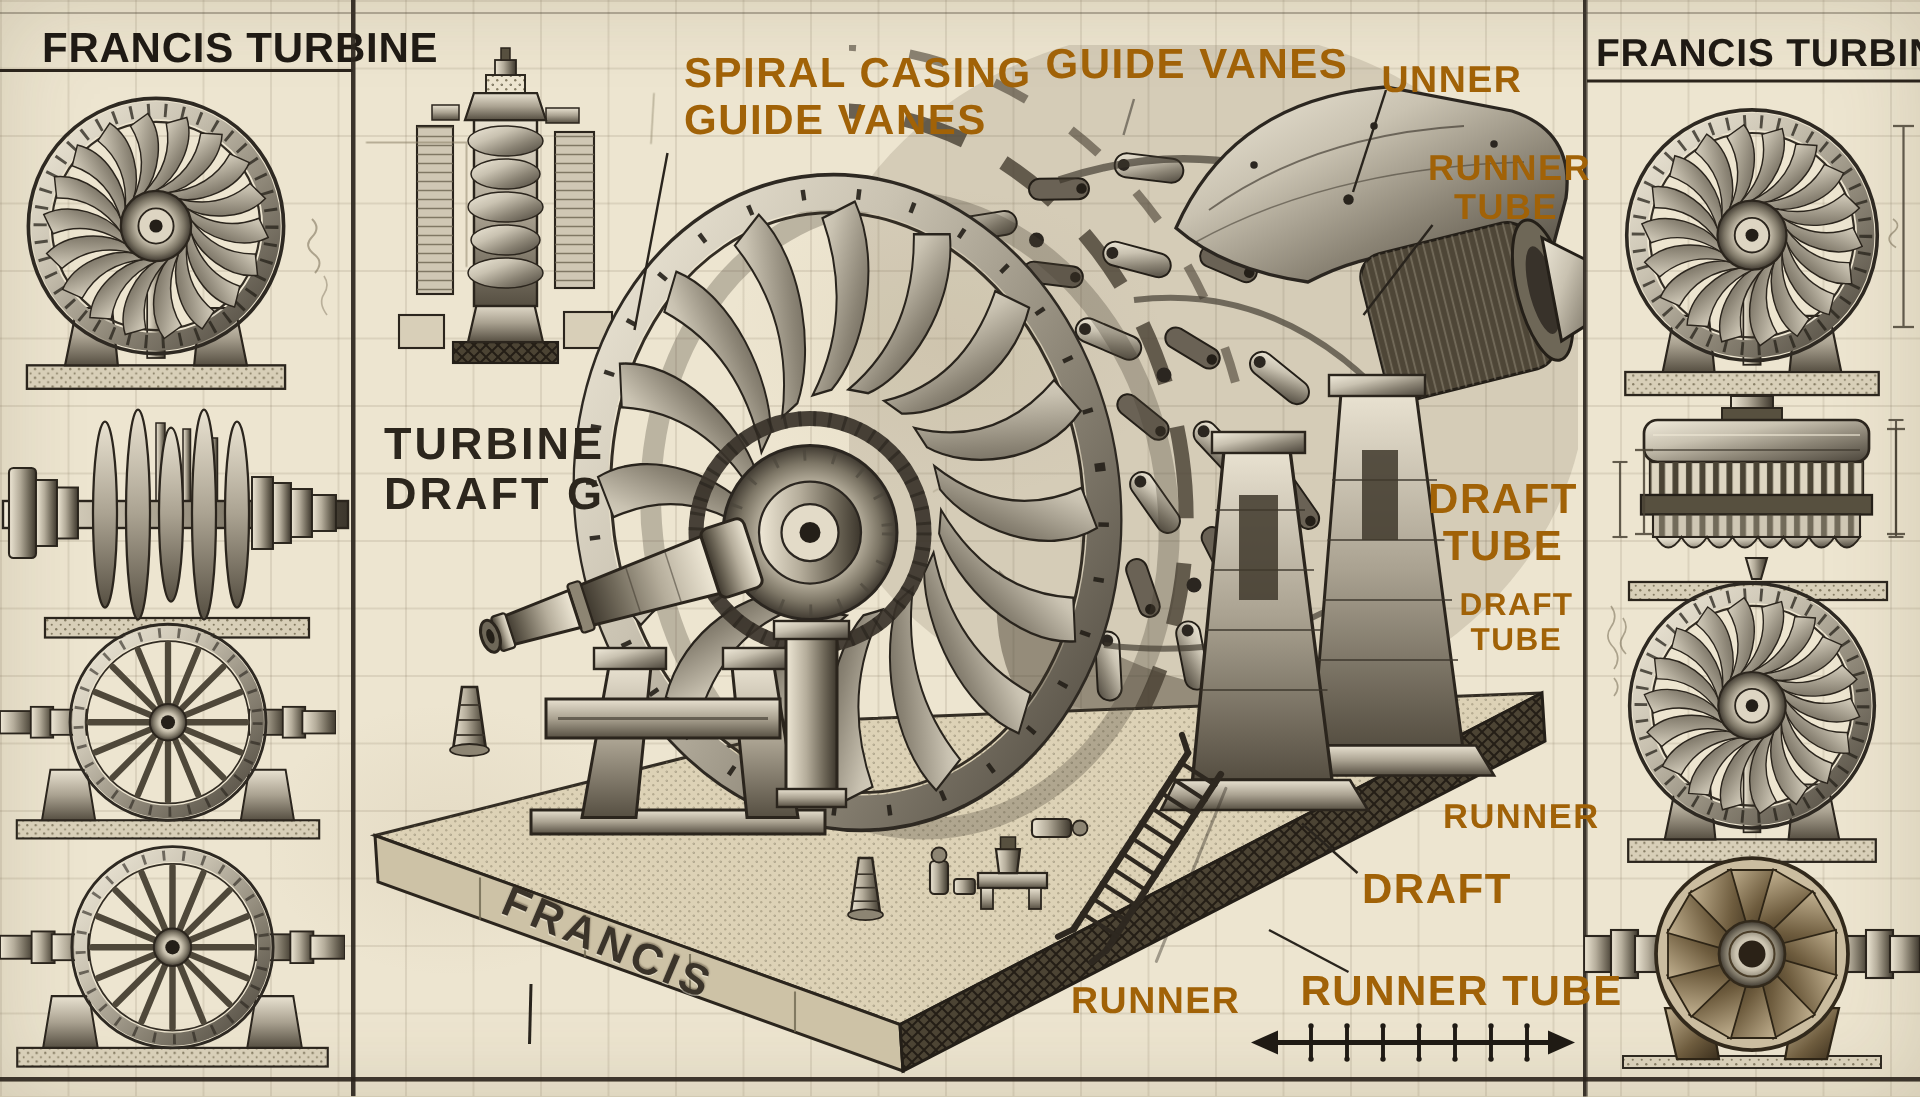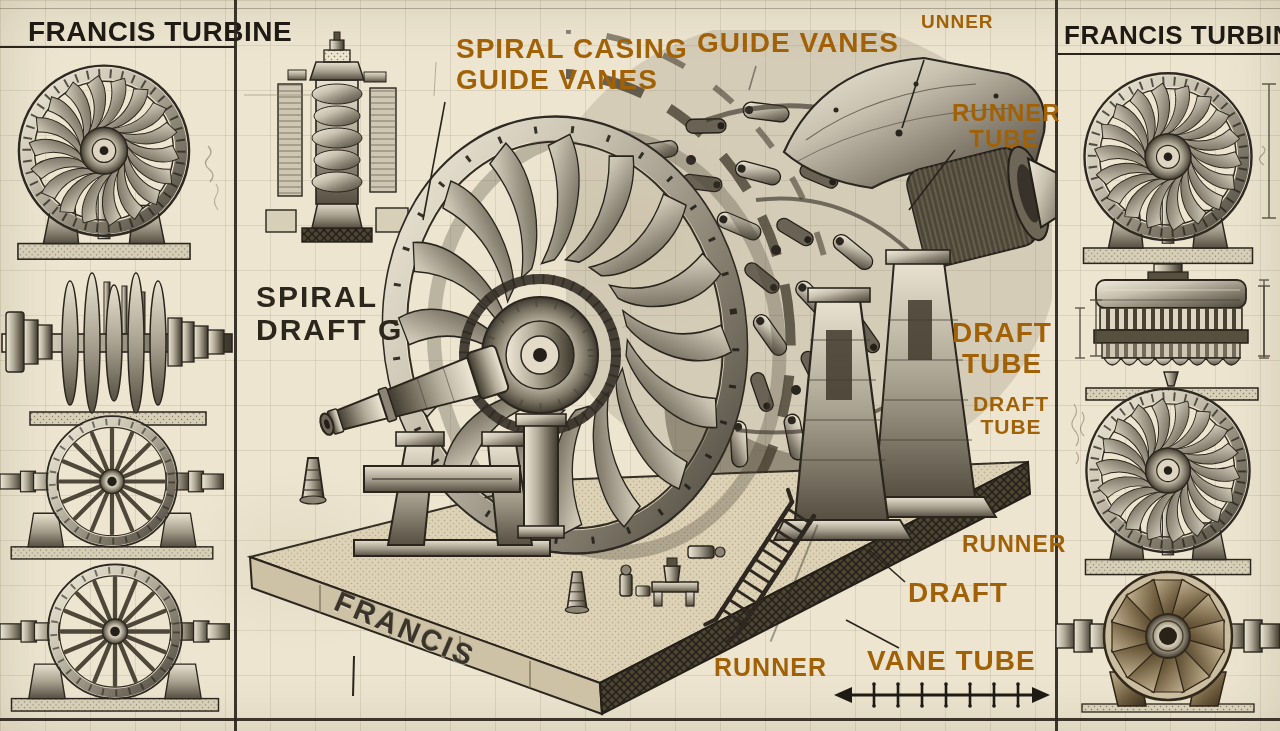--- a/index.html
+++ b/index.html
@@ -546,29 +546,29 @@
     </g>
   </svg>
 
   <div class="lbl" style="left:456px;top:34px;font-size:28px;">
     <span class="l">SPIRAL CASING</span>
     <span class="l">GUIDE VANES</span>
   </div>
 
   <div class="lbl" style="left:697px;top:28px;font-size:28px;">GUIDE VANES</div>
 
-  <div class="lbl" style="left:921px;top:12px;font-size:19px;">UNNER</div>
+  <div class="lbl" style="left:921px;top:40px;font-size:25px;">UNNER</div>
 
   <div class="lbl" style="left:952px;top:100px;width:104px;font-size:24px;">
     <span class="c">RUNNER</span>
     <span class="c">TUBE</span>
   </div>
 
   <div class="lbl" style="left:256px;top:280px;font-size:30px;letter-spacing:2px;color:#2c261d;">
-    <span class="l">SPIRAL</span>
+    <span class="l">TURBINE</span>
     <span class="l">DRAFT G</span>
   </div>
 
   <div class="lbl" style="left:950px;top:318px;width:104px;font-size:28px;">
     <span class="c">DRAFT</span>
     <span class="c">TUBE</span>
   </div>
 
   <div class="lbl" style="left:968px;top:392px;width:86px;font-size:21px;">
     <span class="c">DRAFT</span>
@@ -576,17 +576,17 @@
   </div>
 
   <div class="lbl" style="left:962px;top:532px;font-size:23px;">RUNNER</div>
 
   <div class="lbl" style="left:908px;top:578px;font-size:28px;">DRAFT</div>
 
   <div class="lbl engraved" style="left:342px;top:586px;font-size:29px;letter-spacing:3px;transform:rotate(23deg);transform-origin:left top;">FRANCIS</div>
 
   <div class="lbl" style="left:714px;top:654px;font-size:25px;">RUNNER</div>
 
-  <div class="lbl" style="left:867px;top:646px;font-size:28px;">VANE TUBE</div>
+  <div class="lbl" style="left:867px;top:646px;font-size:28px;">RUNNER TUBE</div>
 
   <div class="hrule" style="left:0;top:8px;width:1280px;height:1px;background:rgba(70,60,45,.35);"></div>
   <div class="hrule" style="left:0;top:718px;width:1280px;height:3px;opacity:.9;"></div>
 </div>
 
 </body></html>

